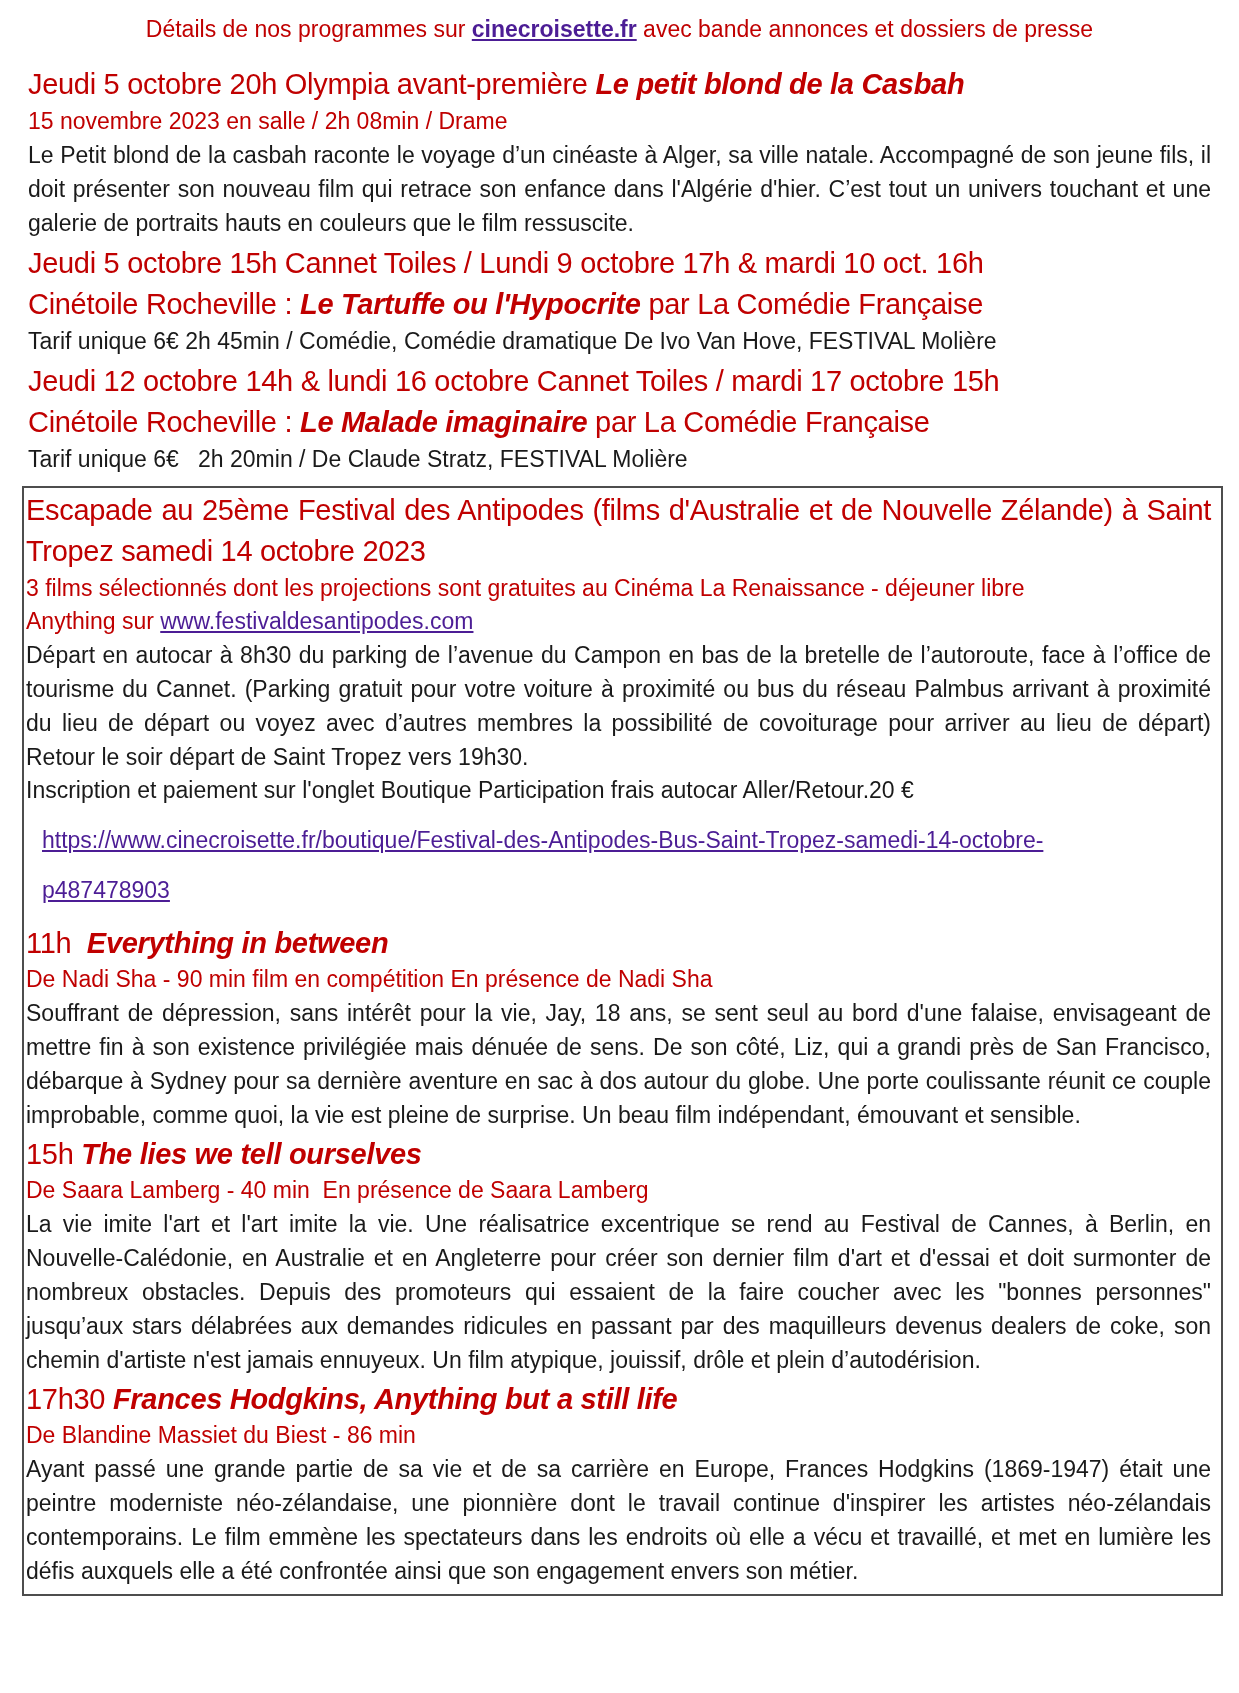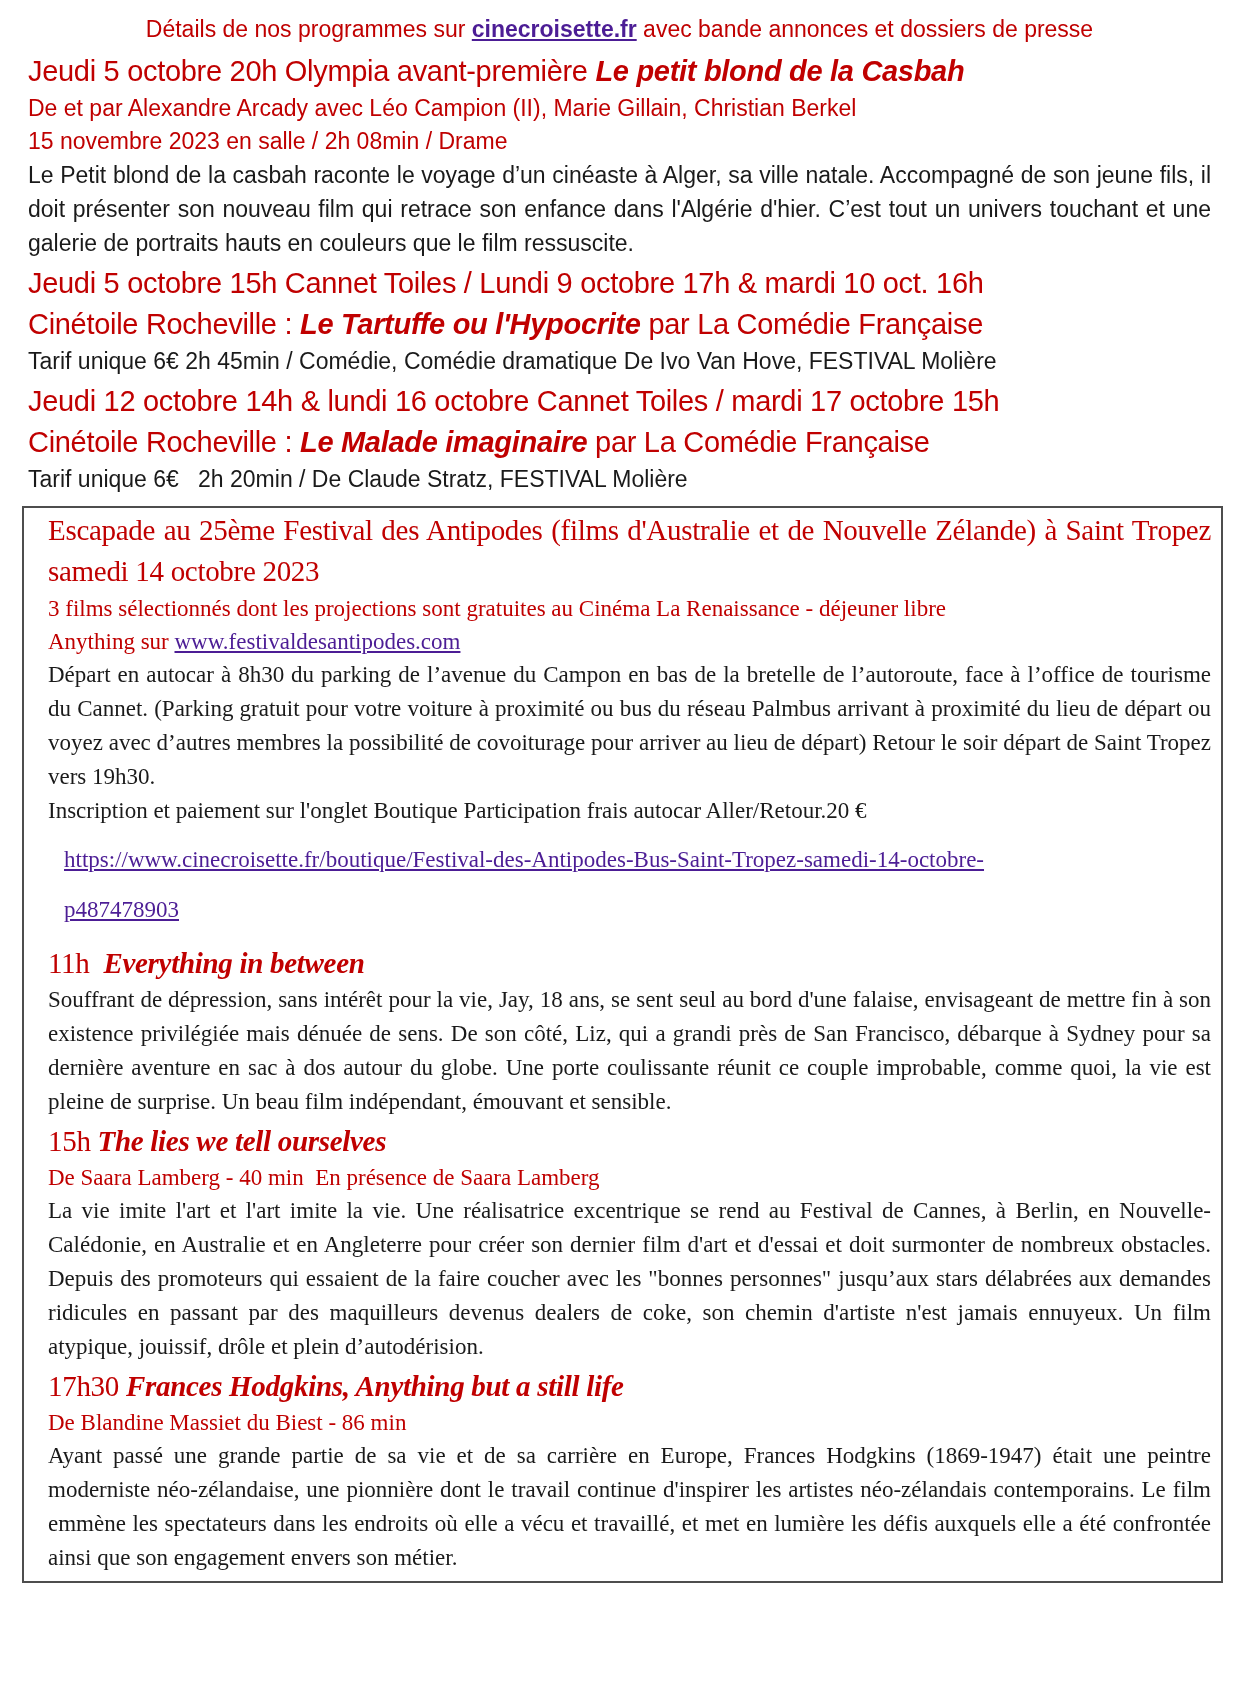--- a/index.html
+++ b/index.html
@@ -54,27 +54,26 @@
   }
   .body-p {
     margin: 0;
     color: #1A1A1A;
     font-size: 23px;
     line-height: 34px;
     text-align: justify;
   }
 
   .event { margin-top: 3px; }
-  .event1 { margin-top: 5px; }
+  .event1 { margin-top: 18px; }
 
   .festival-box {
     margin: 10px -12px 0 -6px;
     border: 2px solid #4D4D4D;
-    padding: 2px 10px 6px 24px;
-    font-family: Liberation Serif, serif;
+    padding: 2px 10px 6px 2px;
   }
   .festival-box .h-big.justify { text-align: justify; }
 
   .url-line {
     margin: 16px;
     font-size: 23px;
     line-height: 34px;
   }
 
   .film-h {
@@ -89,21 +88,20 @@
 </style>
 </head>
 <body>
 
 <main class="page">
 
   <p class="intro"><span>Détails de nos programmes sur </span><a class="link bold">cinecroisette.fr</a><span> avec bande annonces et dossiers de presse</span></p>
 
   <section class="event1">
     <h1 class="h-big"><span>Jeudi 5 octobre 20h Olympia avant-première </span><span class="title-bi">Le petit blond de la Casbah</span></h1>
-    <p class="red-med">De et par Alexandre Arcady avec Léo Campion (II), Marie Gillain, Christian Berkel</p>
     <p class="red-med">15 novembre 2023 en salle / 2h 08min / Drame</p>
     <p class="body-p">Le Petit blond de la casbah raconte le voyage d’un cinéaste à Alger, sa ville natale. Accompagné de son jeune fils, il doit présenter son nouveau film qui retrace son enfance dans l'Algérie d'hier. C’est tout un univers touchant et une galerie de portraits hauts en couleurs que le film ressuscite.</p>
   </section>
 
   <section class="event">
     <h1 class="h-big">Jeudi 5 octobre 15h Cannet Toiles / Lundi 9 octobre 17h &amp; mardi 10 oct. 16h</h1>
     <h1 class="h-big"><span>Cinétoile Rocheville : </span><span class="title-bi">Le Tartuffe ou l'Hypocrite</span><span> par La Comédie Française</span></h1>
     <p class="black-med">Tarif unique 6€ 2h 45min / Comédie, Comédie dramatique De Ivo Van Hove, FESTIVAL Molière</p>
   </section>
 
@@ -117,20 +115,21 @@
     <h1 class="h-big justify">Escapade au 25ème Festival des Antipodes (films d'Australie et de Nouvelle Zélande) à Saint Tropez samedi 14 octobre 2023</h1>
     <p class="red-med">3 films sélectionnés dont les projections sont gratuites au Cinéma La Renaissance - déjeuner libre</p>
     <p class="red-med"><span>Anything sur </span><a class="link">www.festivaldesantipodes.com</a></p>
     <p class="body-p">Départ en autocar à 8h30 du parking de l’avenue du Campon en bas de la bretelle de l’autoroute, face à l’office de tourisme du Cannet. (Parking gratuit pour votre voiture à proximité ou bus du réseau Palmbus arrivant à proximité du lieu de départ ou voyez avec d’autres membres la possibilité de covoiturage pour arriver au lieu de départ) Retour le soir départ de Saint Tropez vers 19h30.</p>
     <p class="black-med">Inscription et paiement sur l'onglet Boutique Participation frais autocar Aller/Retour.20 €</p>
     <p class="url-line"><a class="link">https://www.cinecroisette.fr/boutique/Festival-des-Antipodes-Bus-Saint-Tropez-samedi-14-octobre-</a></p>
     <p class="url-line"><a class="link">p487478903</a></p>
 
     <div>
       <h2 class="film-h"><span class="time">11h</span><span>&nbsp; </span><span class="title-bi">Everything in between</span></h2>
+      <p class="red-med">De Nadi Sha - 90 min film en compétition En présence de Nadi Sha</p>
       <p class="body-p">Souffrant de dépression, sans intérêt pour la vie, Jay, 18 ans, se sent seul au bord d'une falaise, envisageant de mettre fin à son existence privilégiée mais dénuée de sens. De son côté, Liz, qui a grandi près de San Francisco, débarque à Sydney pour sa dernière aventure en sac à dos autour du globe. Une porte coulissante réunit ce couple improbable, comme quoi, la vie est pleine de surprise. Un beau film indépendant, émouvant et sensible.</p>
     </div>
 
     <div>
       <h2 class="film-h"><span class="time">15h</span><span>&nbsp;</span><span class="title-bi">The lies we tell ourselves</span></h2>
       <p class="red-med">De Saara Lamberg - 40 min  En présence de Saara Lamberg</p>
       <p class="body-p">La vie imite l'art et l'art imite la vie. Une réalisatrice excentrique se rend au Festival de Cannes, à Berlin, en Nouvelle-Calédonie, en Australie et en Angleterre pour créer son dernier film d'art et d'essai et doit surmonter de nombreux obstacles. Depuis des promoteurs qui essaient de la faire coucher avec les "bonnes personnes" jusqu’aux stars délabrées aux demandes ridicules en passant par des maquilleurs devenus dealers de coke, son chemin d'artiste n'est jamais ennuyeux. Un film atypique, jouissif, drôle et plein d’autodérision.</p>
     </div>
 
     <div>

